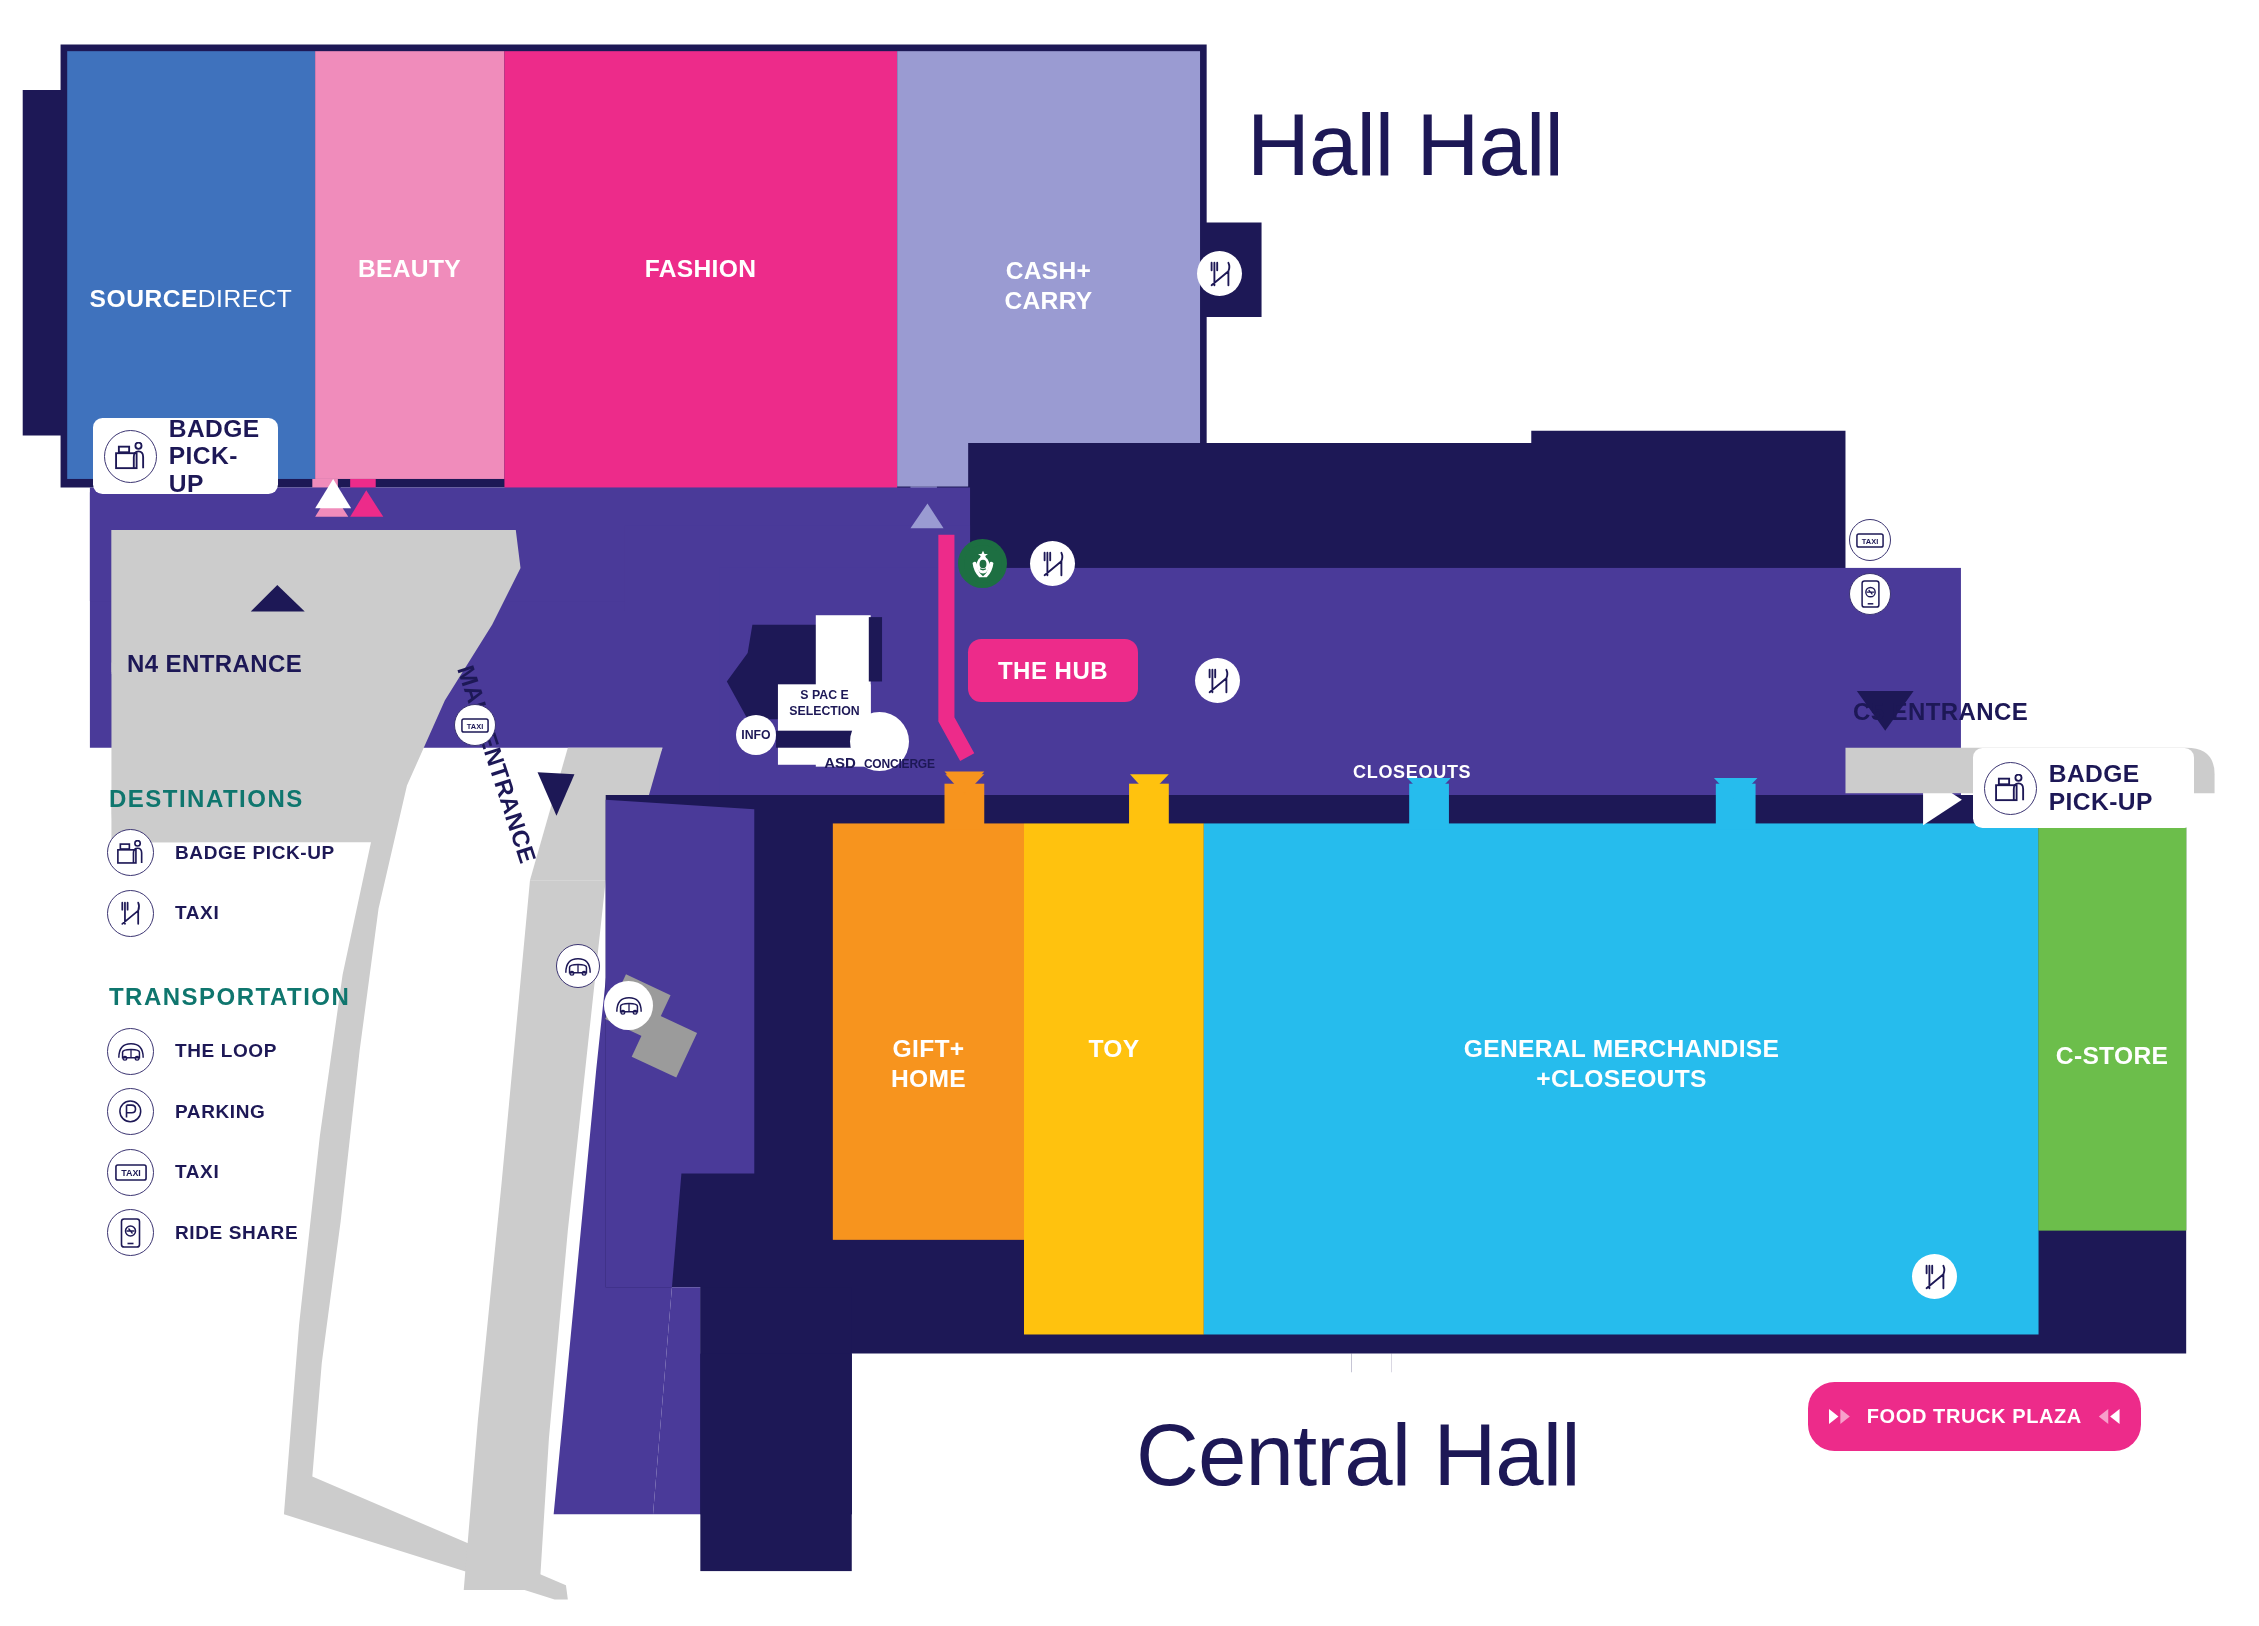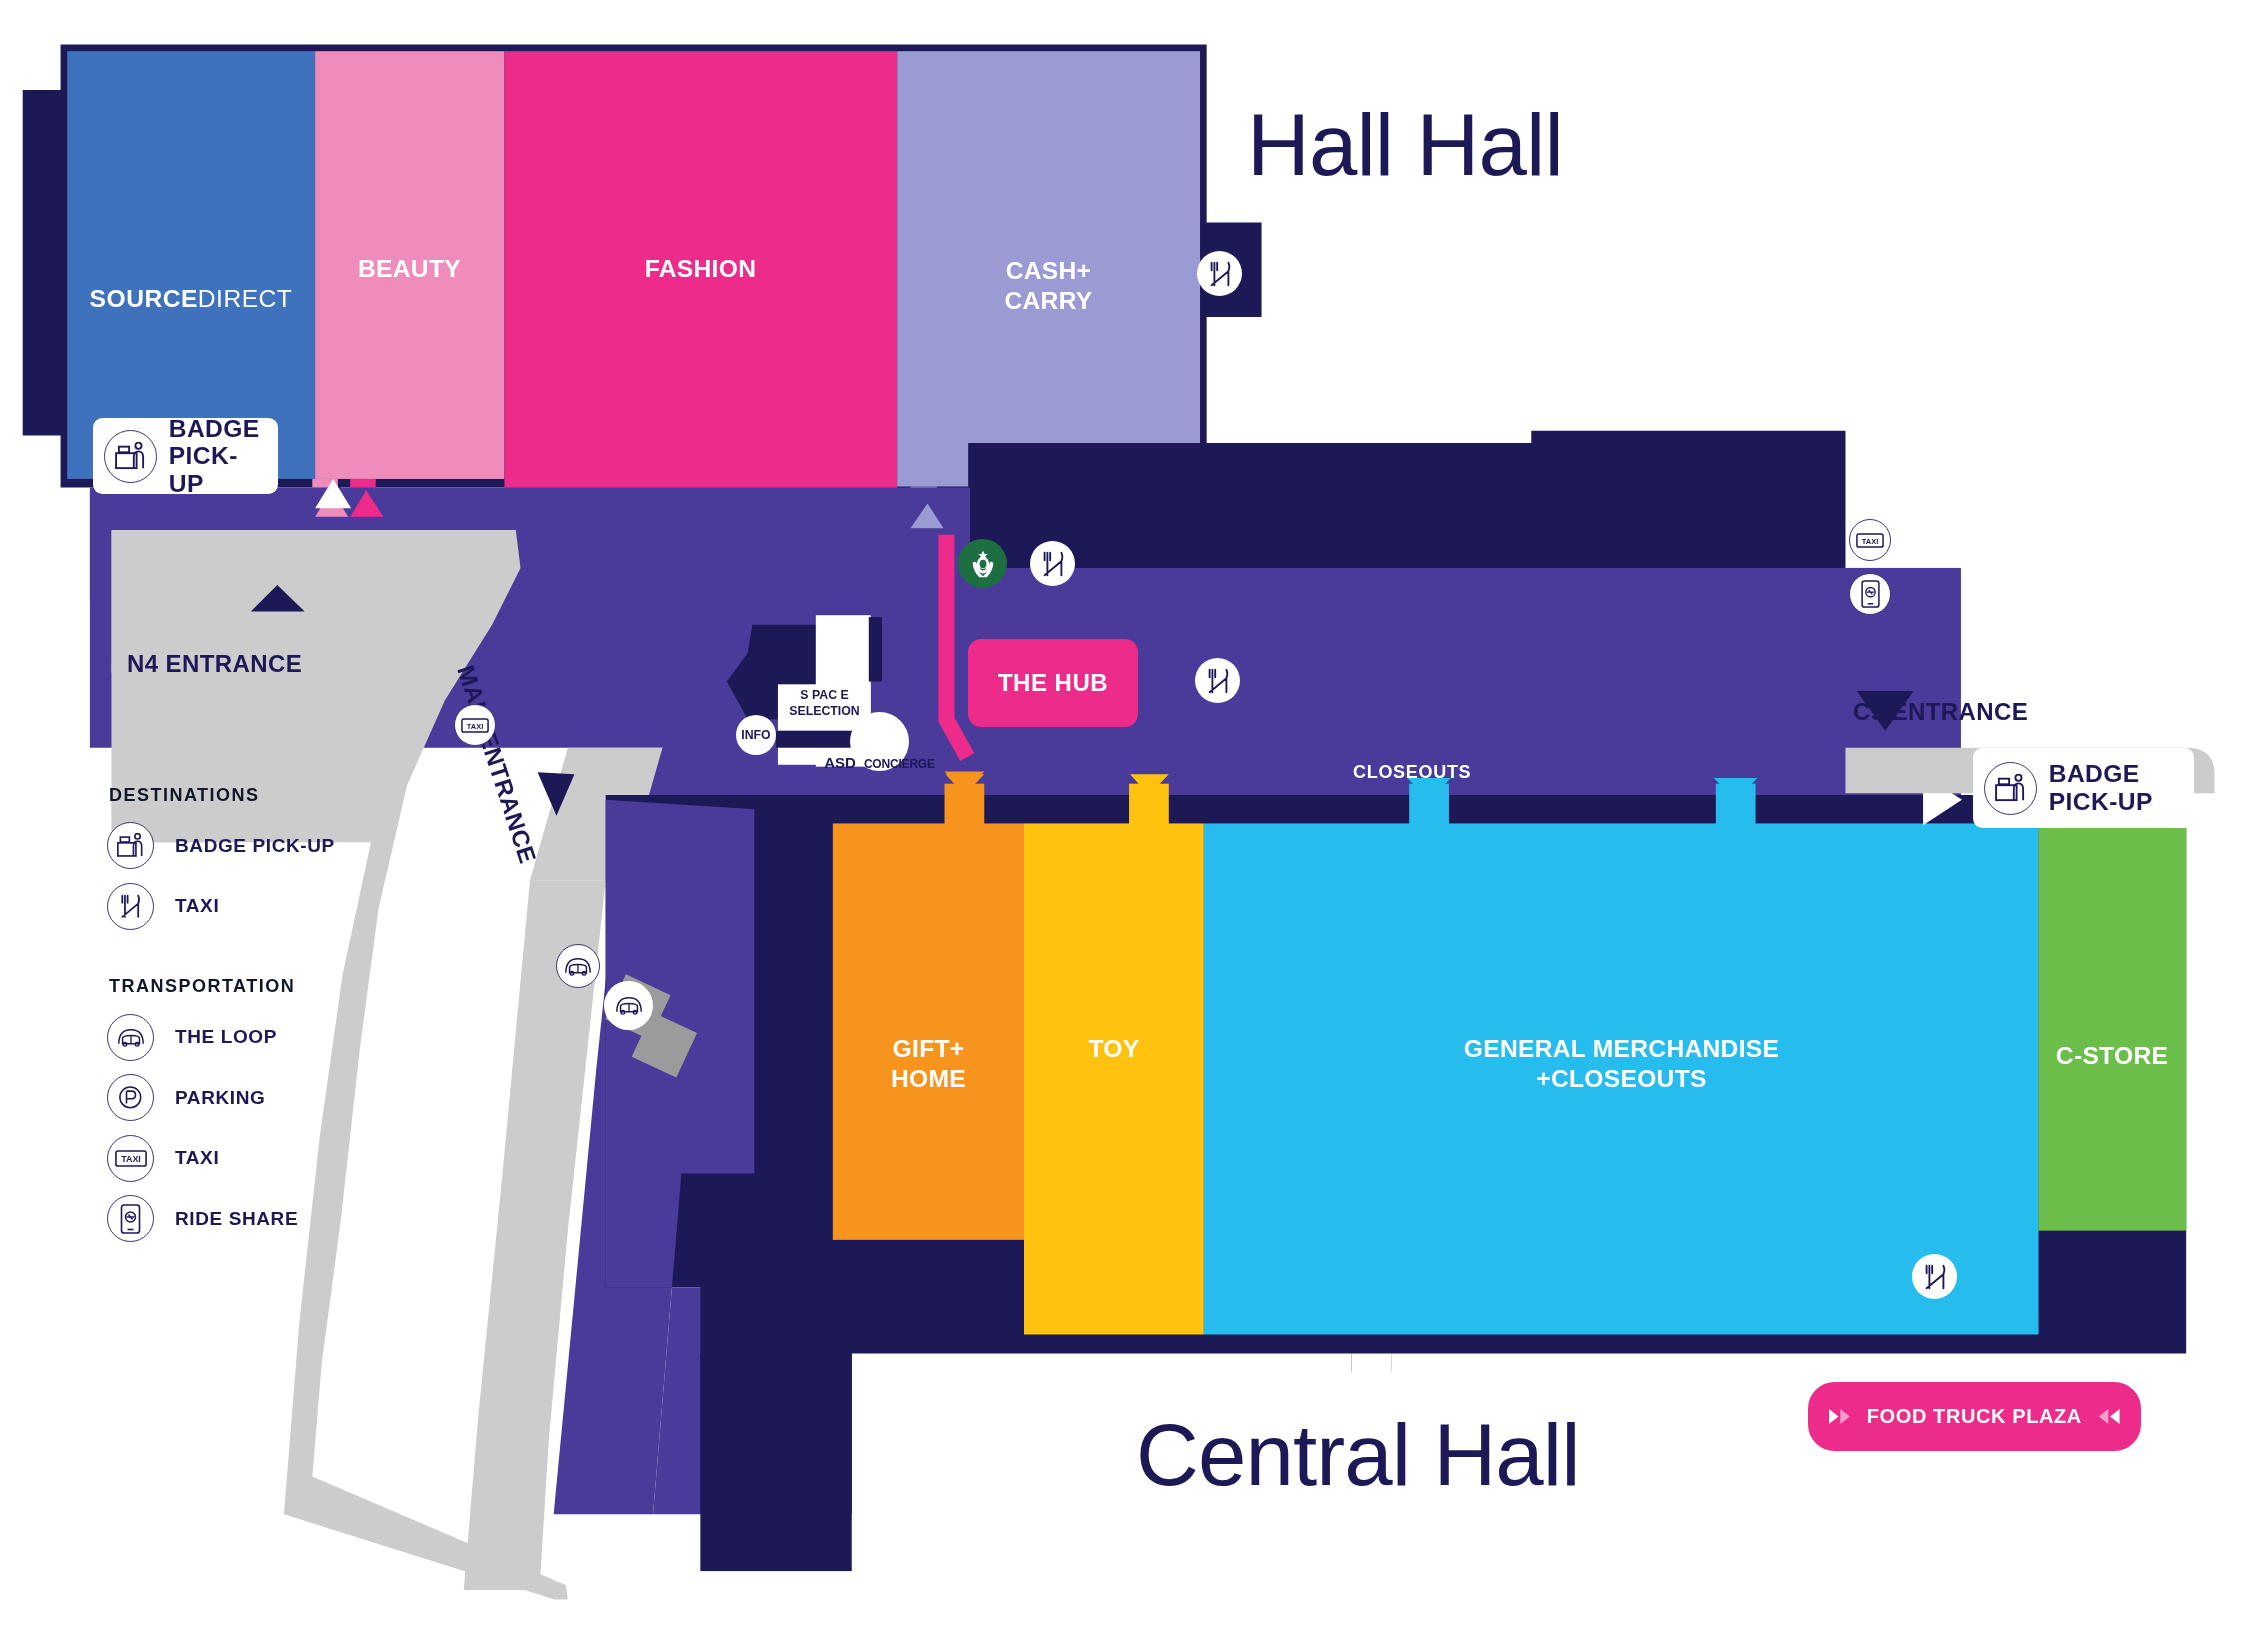--- a/index.html
+++ b/index.html
@@ -10,33 +10,33 @@
   .halltitle{position:absolute;font-family:"Liberation Sans",sans-serif;font-weight:400;color:#1d1856;letter-spacing:-0.9px;white-space:nowrap;}
   #north-hall-title{left:1247px;top:95px;font-size:87px;}
   #central-hall-title{left:1136px;top:1405px;font-size:87px;}
 
   .zonelabel{position:absolute;color:#ffffff;font-weight:bold;text-align:center;line-height:1.22;white-space:pre-line;letter-spacing:0.3px;}
 
   .maplabel{position:absolute;color:#1d1856;font-weight:bold;white-space:nowrap;}
 
   
   #legend{position:absolute;left:107px;top:785px;width:312px;}
-  .legend-head{color:#0f172a;font-weight:bold;font-size:18px;letter-spacing:1.5px;margin:0 0 13.2px 1.9px;}
+  .legend-head{color:#0f766e;font-weight:bold;font-size:24px;letter-spacing:1.5px;margin:0 0 13.2px 1.9px;}
   .legend-row{display:flex;align-items:center;height:53px;margin-bottom:7.6px;}
   .legend-ico{width:45px;height:45px;border-radius:50%;border:1.5px solid #3c3572;display:flex;align-items:center;justify-content:center;flex:0 0 45px;background:#fff;}
   .legend-txt{margin-left:21px;color:#1d1856;font-weight:bold;font-size:19px;letter-spacing:0.6px;}
   .legend-gap{height:36px;}
 
   
   .badgebox{position:absolute;background:#ffffff;border-radius:9.5px;display:flex;align-items:center;padding:9.5px 17px 9.5px 11.4px;box-sizing:border-box;}
   .badgebox .bb-ico{width:51px;height:51px;border-radius:50%;border:1.7px solid #3c3572;background:#fff;display:flex;align-items:center;justify-content:center;flex:0 0 51px;}
   .badgebox .bb-txt{margin-left:11.4px;color:#1d1856;font-weight:bold;font-size:24.6px;line-height:1.12;letter-spacing:0.4px;white-space:pre-line;}
 
   .pill{position:absolute;border-radius:13.2px;display:flex;align-items:center;justify-content:center;color:#fff;font-weight:bold;}
-  #the-hub-pill{left:968px;top:639px;width:170px;height:88px;background:#ed2b8a;font-size:24px;letter-spacing:0.5px;}
+  #the-hub-pill{left:968px;top:639px;width:170px;height:63px;background:#ed2b8a;font-size:24px;letter-spacing:0.5px;}
   #food-truck-pill{left:1808px;top:1382px;height:53px;background:#ed2b8a;border-radius:26.5px;padding:8px 21px;font-size:20px;letter-spacing:0.6px;gap:13.2px;}
 
   .mapicon{position:absolute;border-radius:50%;background:#ffffff;display:flex;align-items:center;justify-content:center;}
   .mapicon.outline{border:1.5px solid #3c3572;}
 
   .tinylabel{position:absolute;background:#ffffff;border-radius:50%;display:flex;align-items:center;justify-content:center;color:#1d1856;font-weight:bold;text-align:center;line-height:1.05;}
 
   .rot{transform-origin:center center;}
 </style>
 </head>

